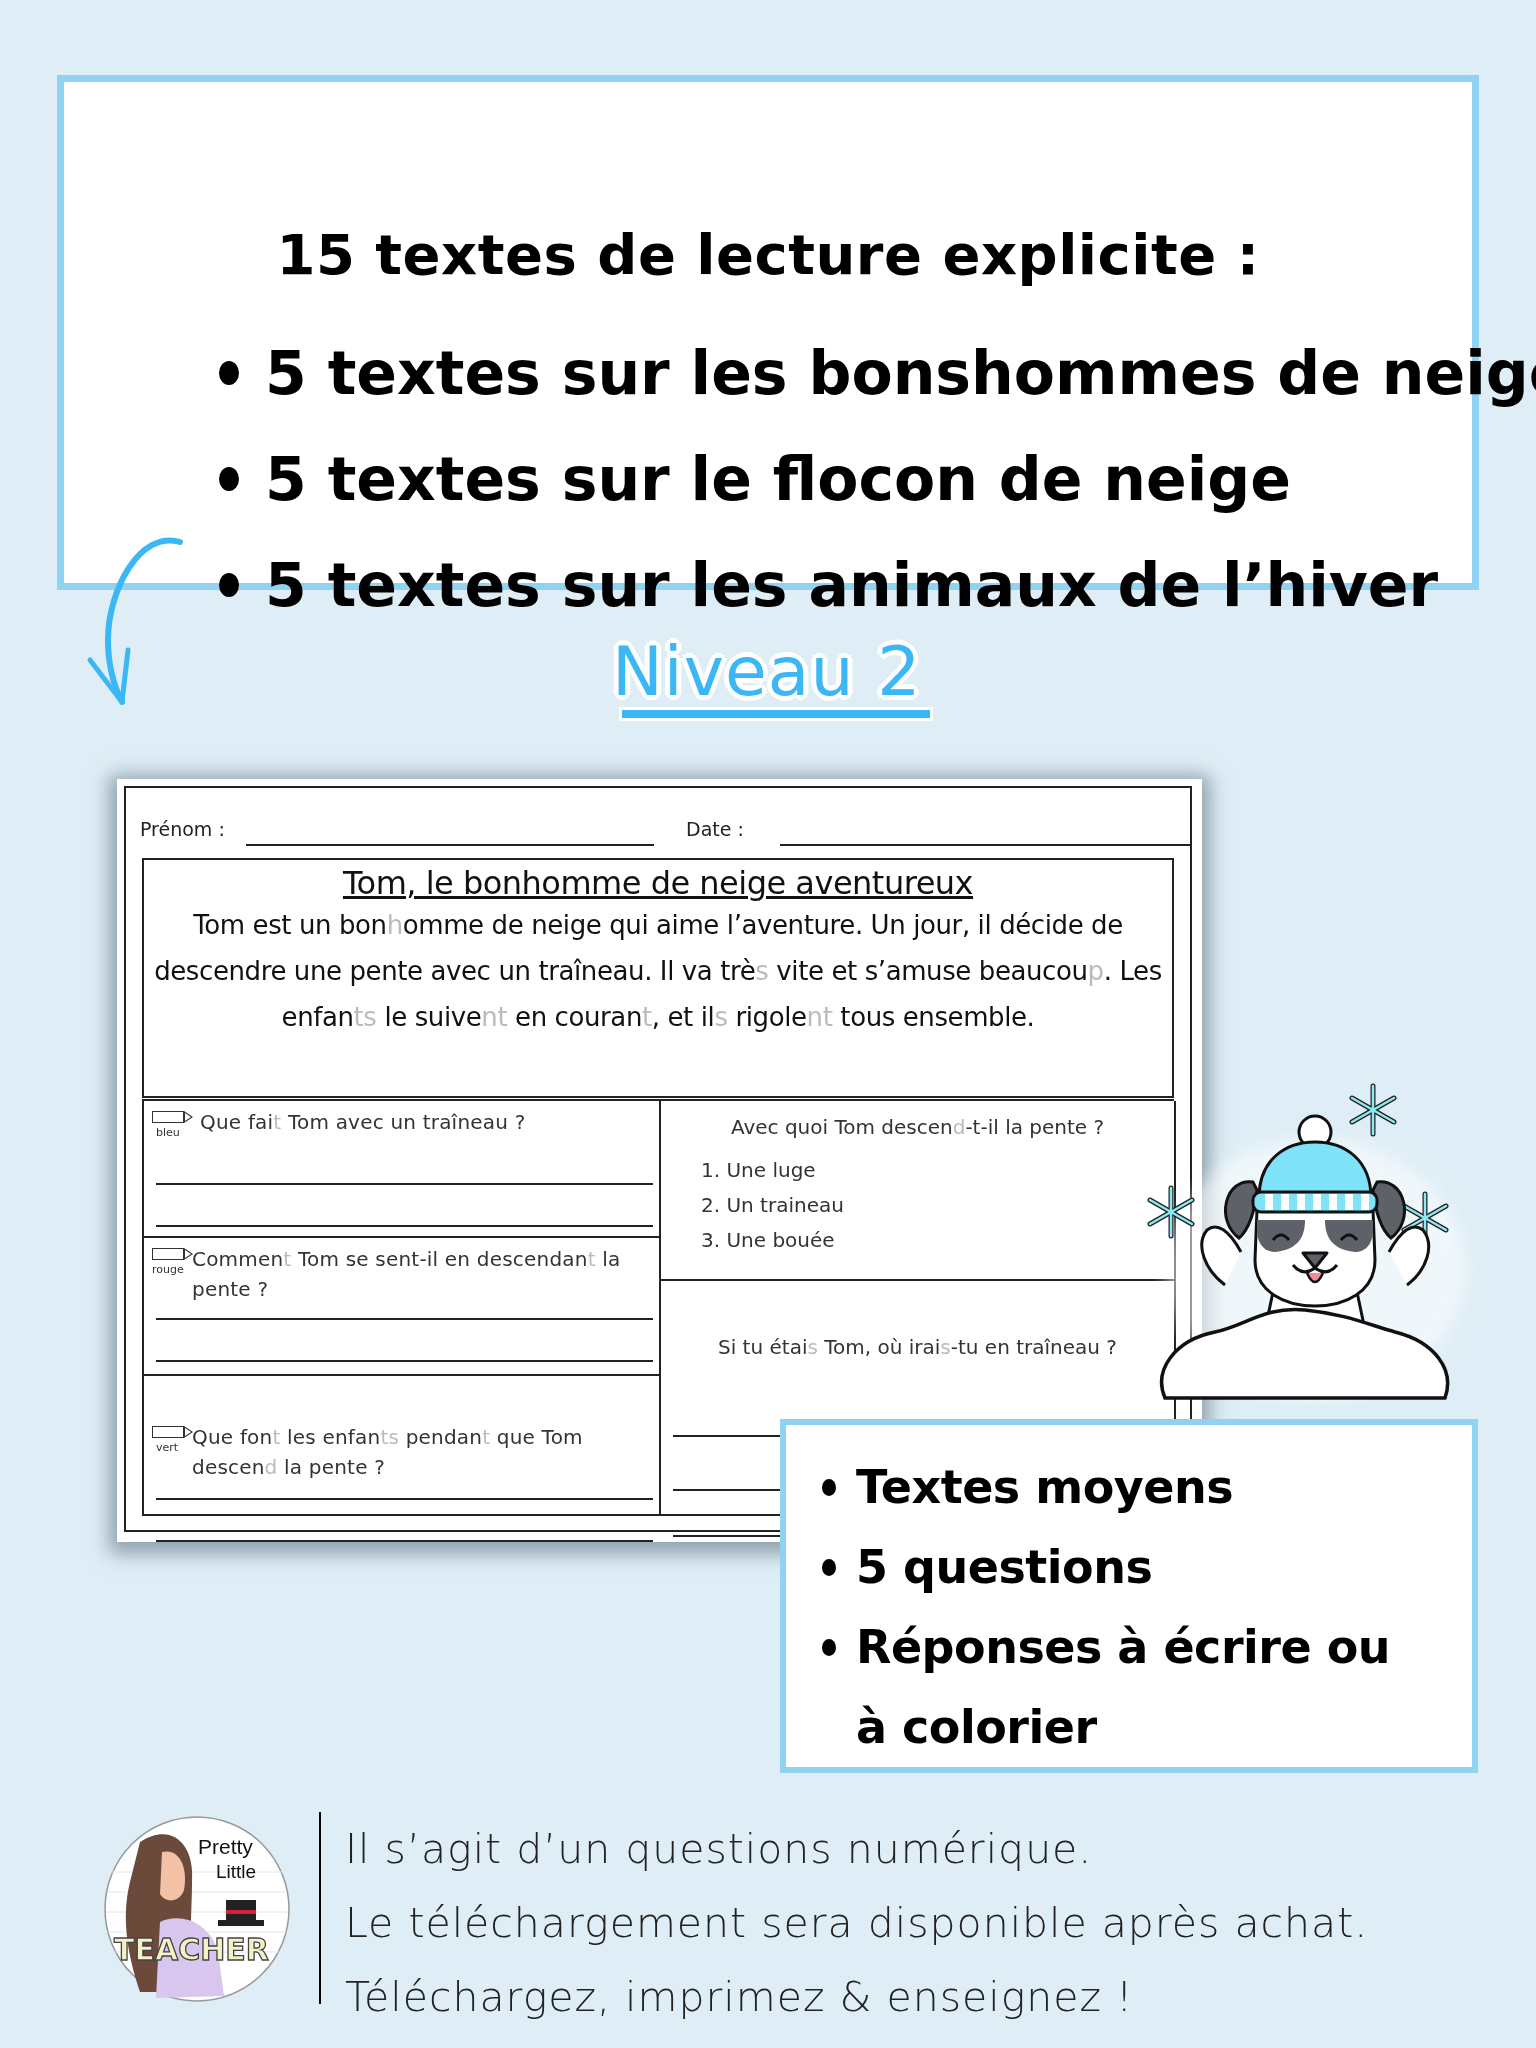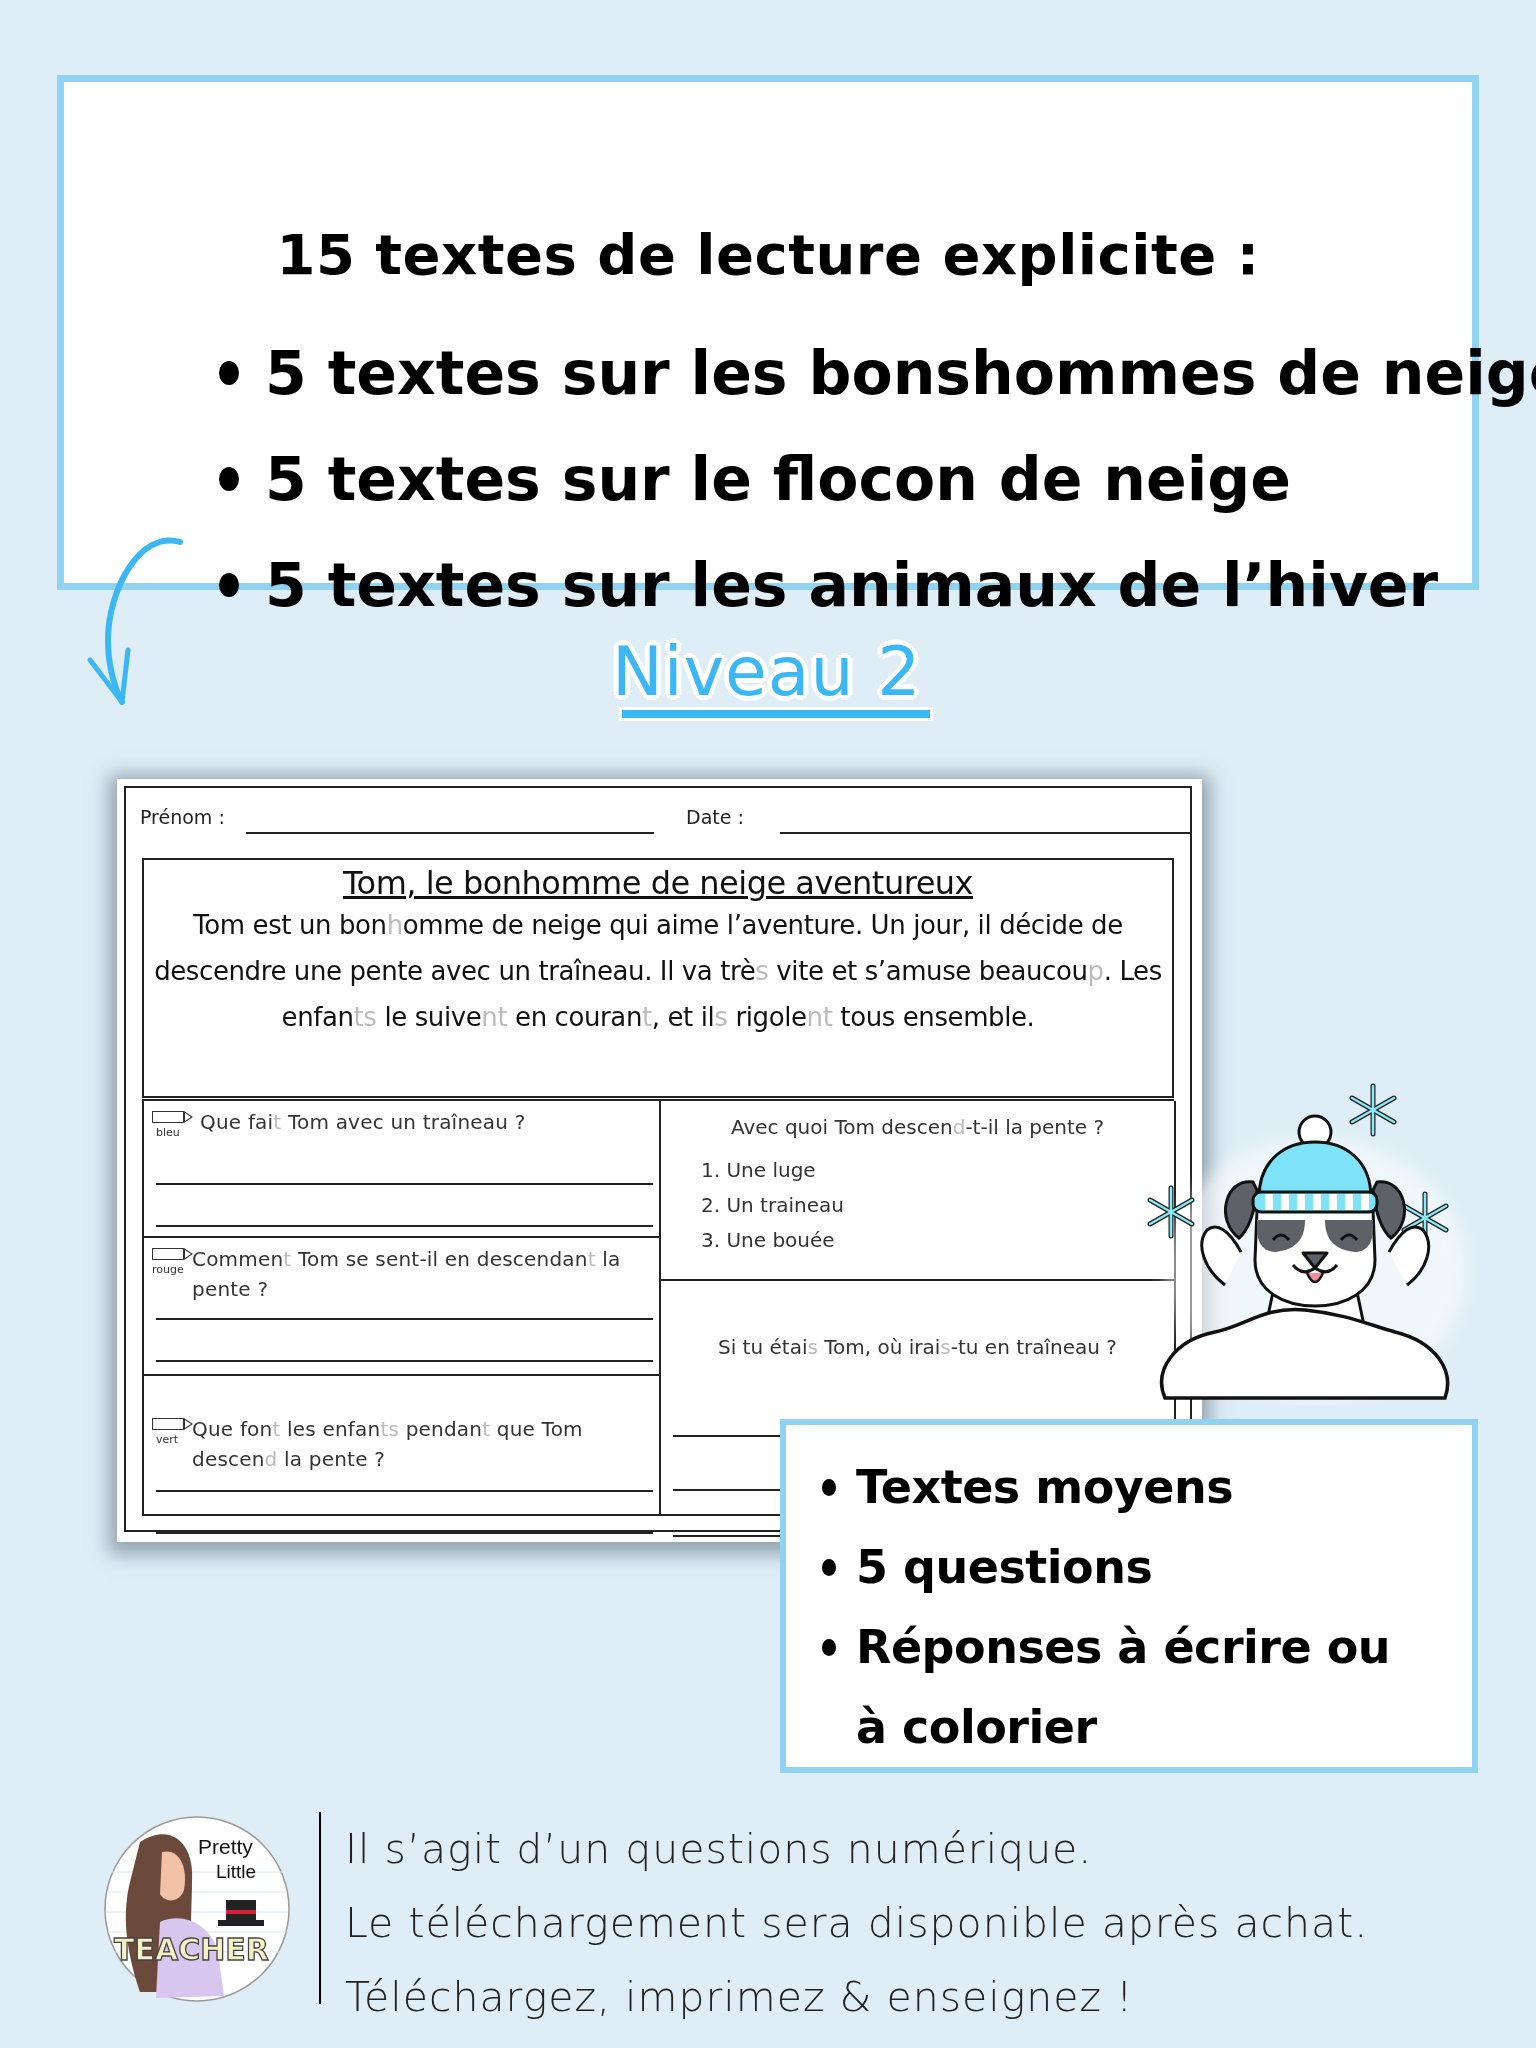--- a/index.html
+++ b/index.html
@@ -53,21 +53,21 @@
     
     .card {
       left: 117px; top: 779px; width: 1085px; height: 763px;
       background: #fff;
       box-shadow: 0 4px 18px 8px rgba(80,100,115,0.55);
     }
     .card-inner {
       position: absolute; left: 7px; top: 7px; right: 10px; bottom: 10px;
       border: 2px solid #222;
     }
-    .name-row { position: absolute; left: 14px; top: 18px; right: 14px; height: 32px; font-size: 19px; color: #222; }
+    .name-row { position: absolute; left: 14px; top: 30px; right: 14px; height: 32px; font-size: 19px; color: #222; }
     .name-label { position: absolute; top: 0; }
     .name-line { position: absolute; top: 26px; height: 2px; background: #222; }
 
     .text-box {
       position: absolute; left: 16px; top: 70px; right: 16px; height: 236px;
       border: 2px solid #222;
       text-align: center;
     }
     .story-title {
       font-size: 32px; text-decoration: underline; text-decoration-thickness: 3px;
@@ -186,21 +186,21 @@
         <div class="q-cell" style="top:137px; height:136px;">
           <div class="pencil">
               <span class="pencil-body"></span>
               <span class="pencil-tip"></span>
               <span class="pencil-label" style="left:0">rouge</span>
             </div>
           <div class="q-text" style="left:48px"><span>Commen</span><span class="silent">t</span><span> Tom se sent-il en descendan</span><span class="silent">t</span><span> la pente ?</span></div>
           <div class="answer-line" style="top:80px"></div>
           <div class="answer-line" style="top:122px"></div>
         </div>
-        <div class="q-cell" style="top:267px; height:138px;">
+        <div class="q-cell" style="top:275px; height:138px;">
           <div class="pencil">
               <span class="pencil-body"></span>
               <span class="pencil-tip"></span>
               <span class="pencil-label">vert</span>
             </div>
           <div class="q-text" style="left:48px"><span>Que fon</span><span class="silent">t</span><span> les enfan</span><span class="silent">ts</span><span> pendan</span><span class="silent">t</span><span> que Tom descen</span><span class="silent">d</span><span> la pente ?</span></div>
           <div class="answer-line" style="top:82px"></div>
           <div class="answer-line" style="top:124px"></div>
         </div>
       </div>

